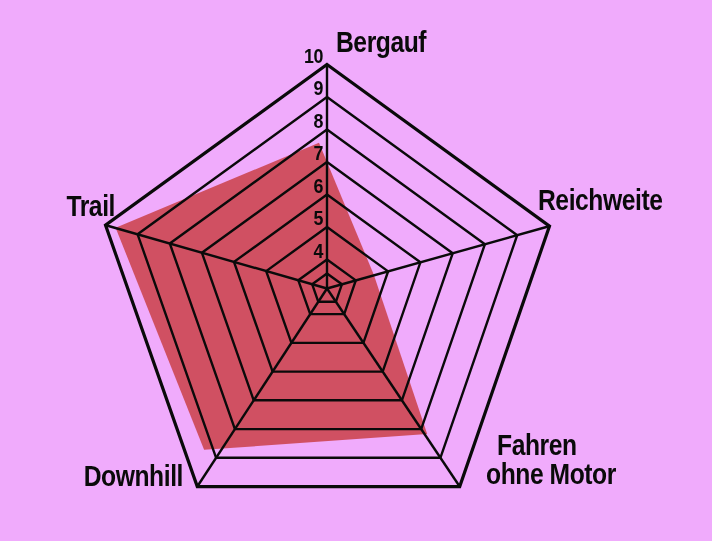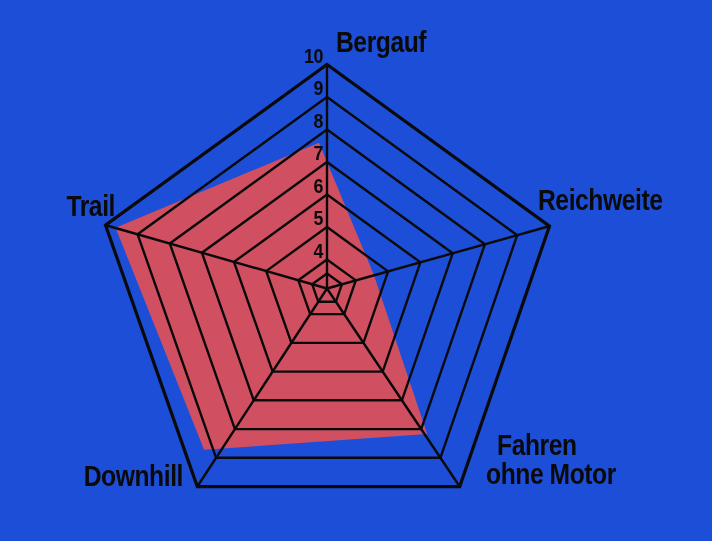--- a/index.html
+++ b/index.html
@@ -8,21 +8,21 @@
     background: #ffffff;
     width: 712px;
     height: 541px;
     overflow: hidden;
     font-family: "Liberation Sans", "DejaVu Sans", sans-serif;
   }
   .stage {
     position: relative;
     width: 712px;
     height: 541px;
-    background: #1d4ed8;
+    background: #f0abfc;
   }
   svg { display: block; }
   text {
     font-family: "Liberation Sans", "DejaVu Sans", sans-serif;
     font-weight: bold;
     fill: #0a0a0a;
   }
 </style>
 </head>
 <body>

